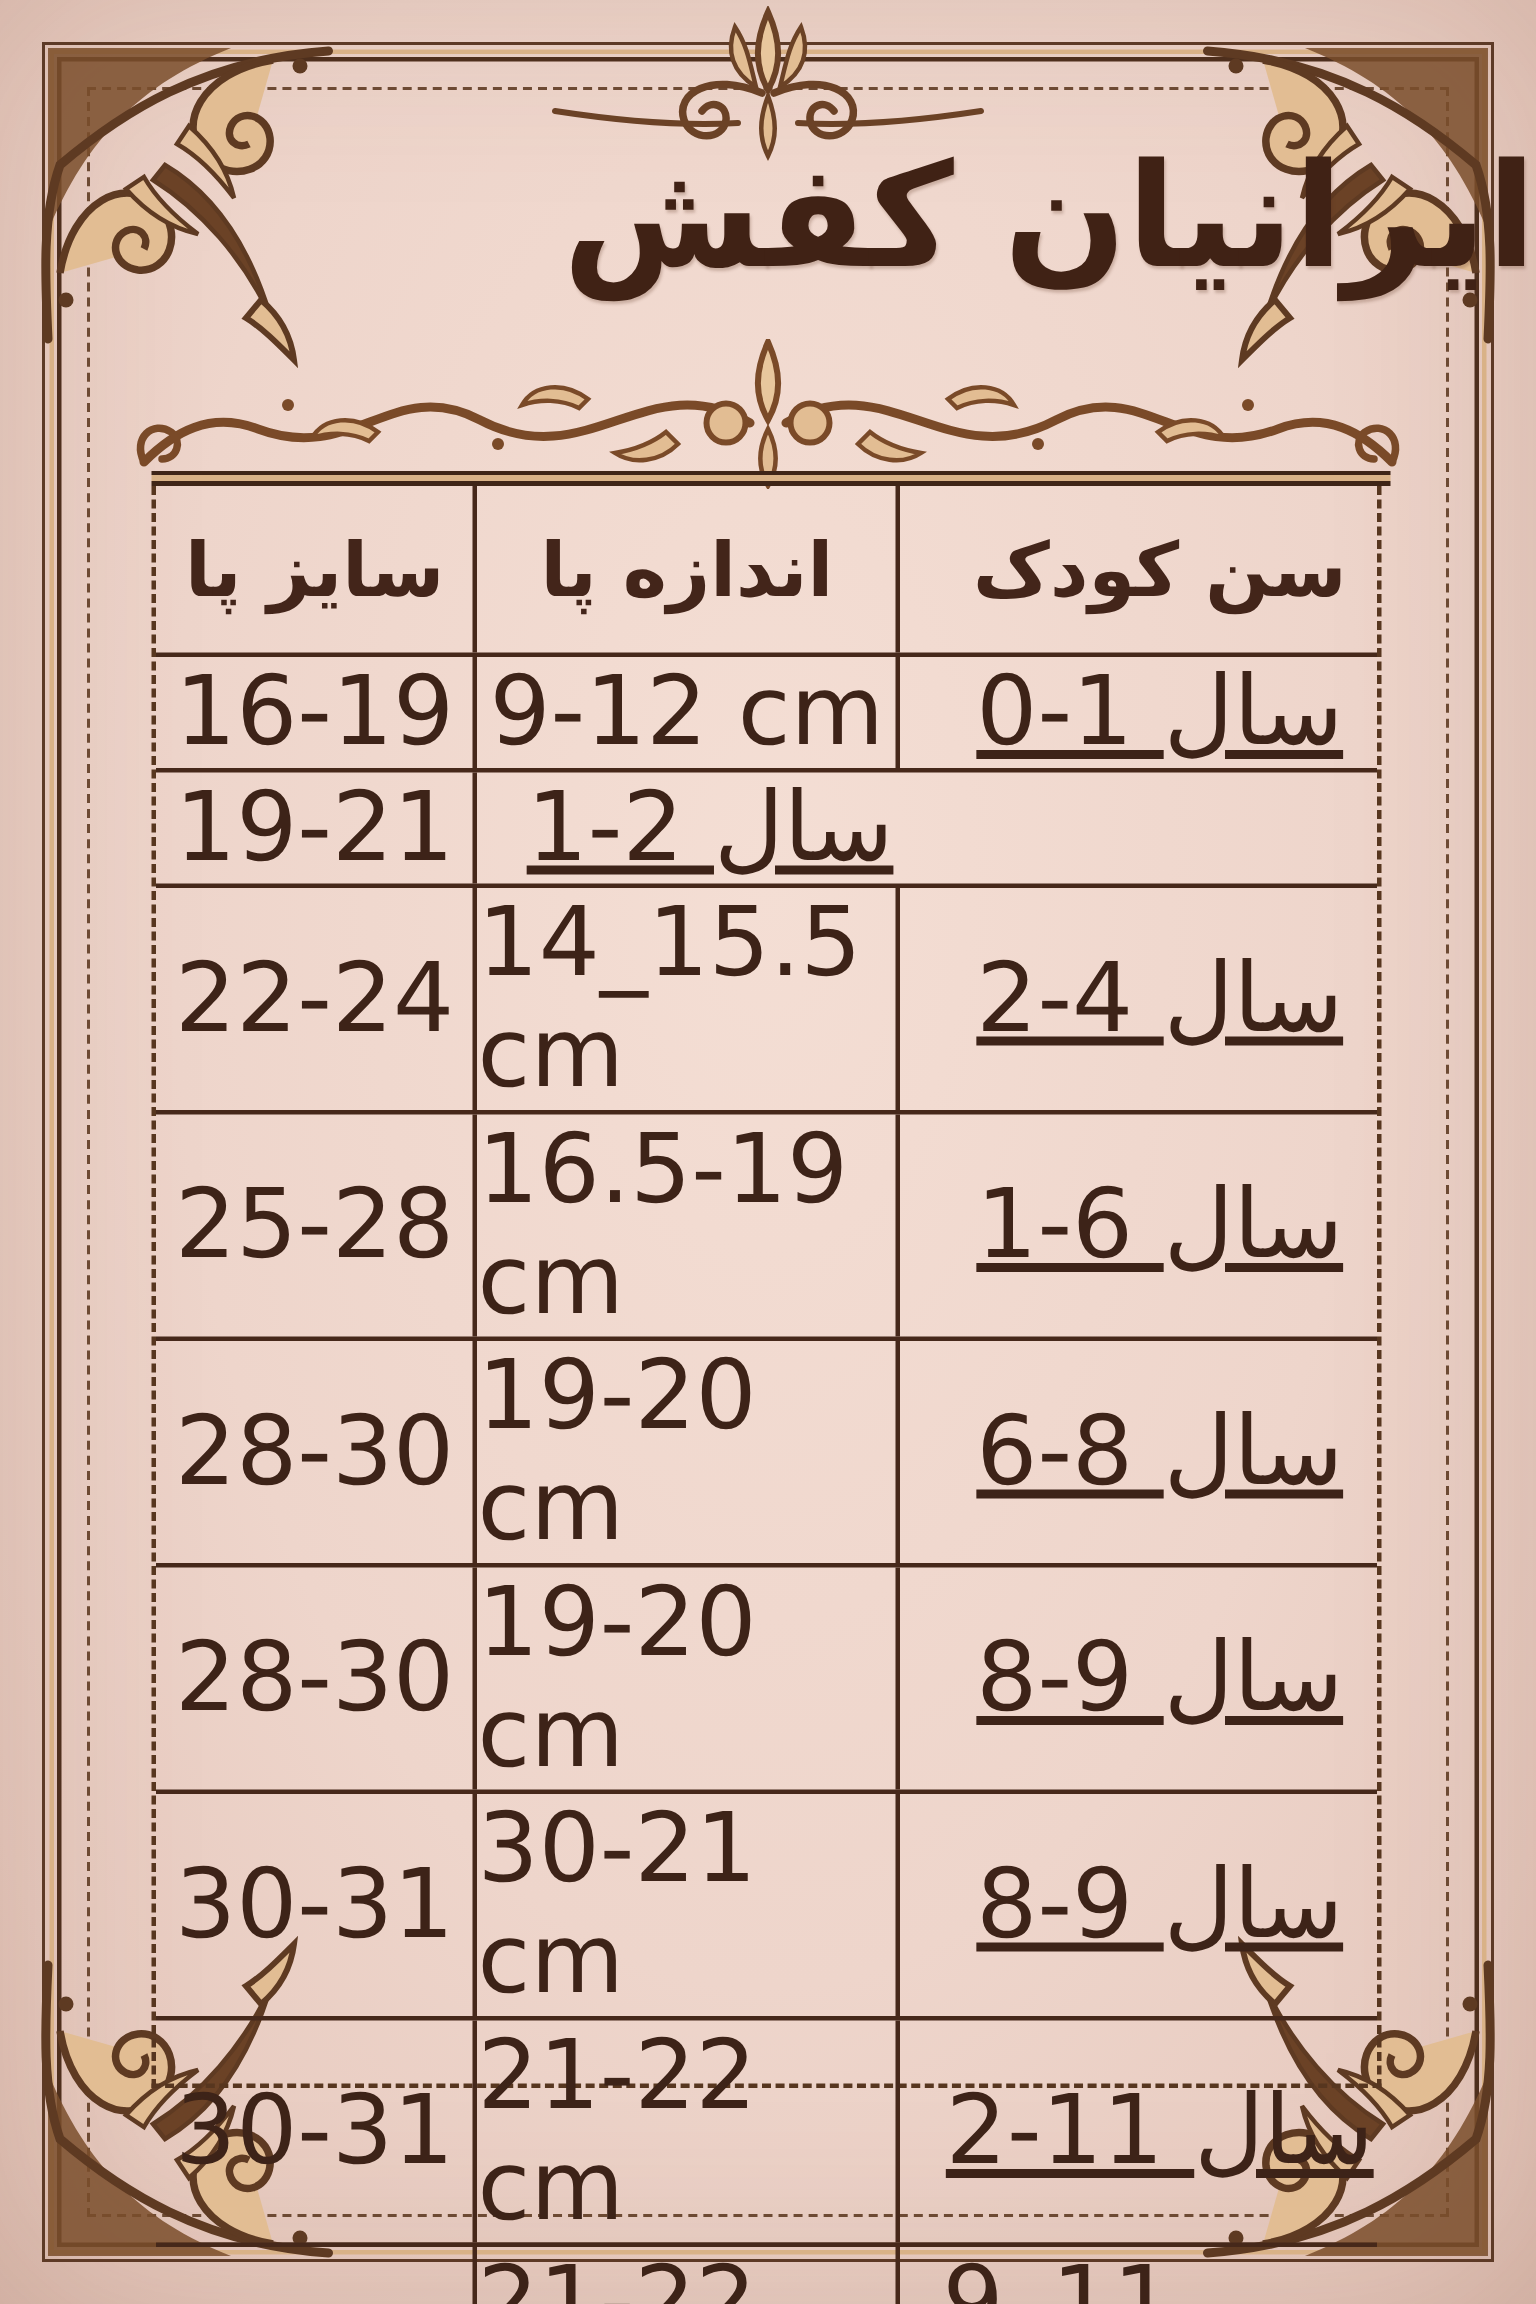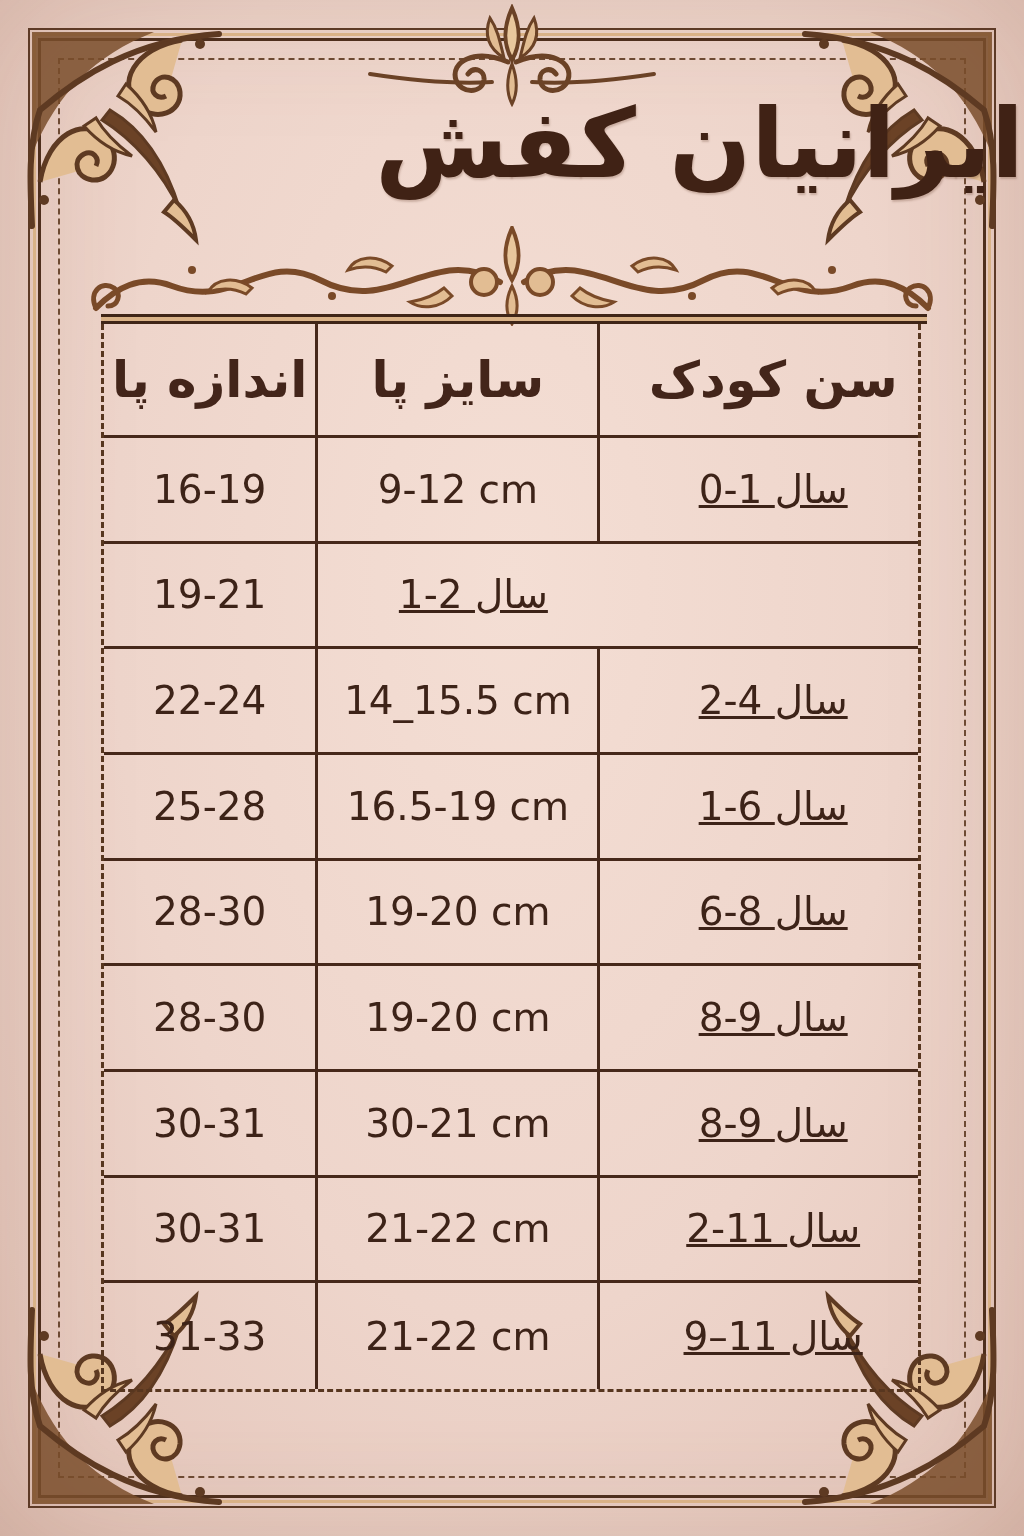--- a/index.html
+++ b/index.html
@@ -46,21 +46,21 @@
   }
   .table-topbar {
     position:absolute; left:-3px; top:-10px; width:826px; height:10px;
     background:linear-gradient(#3f2517 0 3px, #d9b287 3px 7px, #3f2517 7px 10px);
   }
   .t-row { display:grid; grid-template-columns:216fr 284fr 320fr; border-bottom:3px solid #46281a; }
   .t-row:last-child { border-bottom:none; }
   .t-row.header { border-bottom:3px solid #46281a; }
   .cell {
     display:flex; align-items:center; justify-content:center;
-    direction:ltr; color:#3d2318; font-size:39px;
+    direction:ltr; color:#3d2318; font-size:64px;
     border-right:3px solid #46281a; overflow:hidden;
   }
   .cell:last-child { border-right:none;margin-left:28px; }
   .header .cell { font-weight:700; font-size:50px; direction:rtl; color:#43251a; }
   .age-cell { letter-spacing:1px;text-decoration:underline; }
 </style>
 </head>
 <body>
 
 <div class="page">
@@ -131,22 +131,22 @@
     <path d="M440,2 C431,22 431,38 440,54 C449,38 449,22 440,2 Z" fill="#e8c79d" stroke="#7a4a28" stroke-width="4"></path>
     <path d="M440,60 C433,74 433,86 440,98 C447,86 447,74 440,60 Z" fill="#e2bd93" stroke="#7a4a28" stroke-width="3"></path>
     <circle cx="412" cy="56" r="13" fill="#e2bd93" stroke="#7a4a28" stroke-width="4"></circle>
     <circle cx="468" cy="56" r="13" fill="#e2bd93" stroke="#7a4a28" stroke-width="4"></circle>
   </svg>
 
   <div class="size-table">
     <div class="table-topbar"></div>
 
     <div class="t-row header">
+      <div class="cell">سایز پا</div>
       <div class="cell">اندازه پا</div>
-      <div class="cell">سایز پا</div>
       <div class="cell">سن کودک</div>
     </div>
 
   <div class="t-row">
     <div class="cell">16-19</div>
     <div class="cell">9-12 cm</div>
     <div class="cell age-cell">0-1 سال</div>
   </div>
 
   <div class="t-row">

